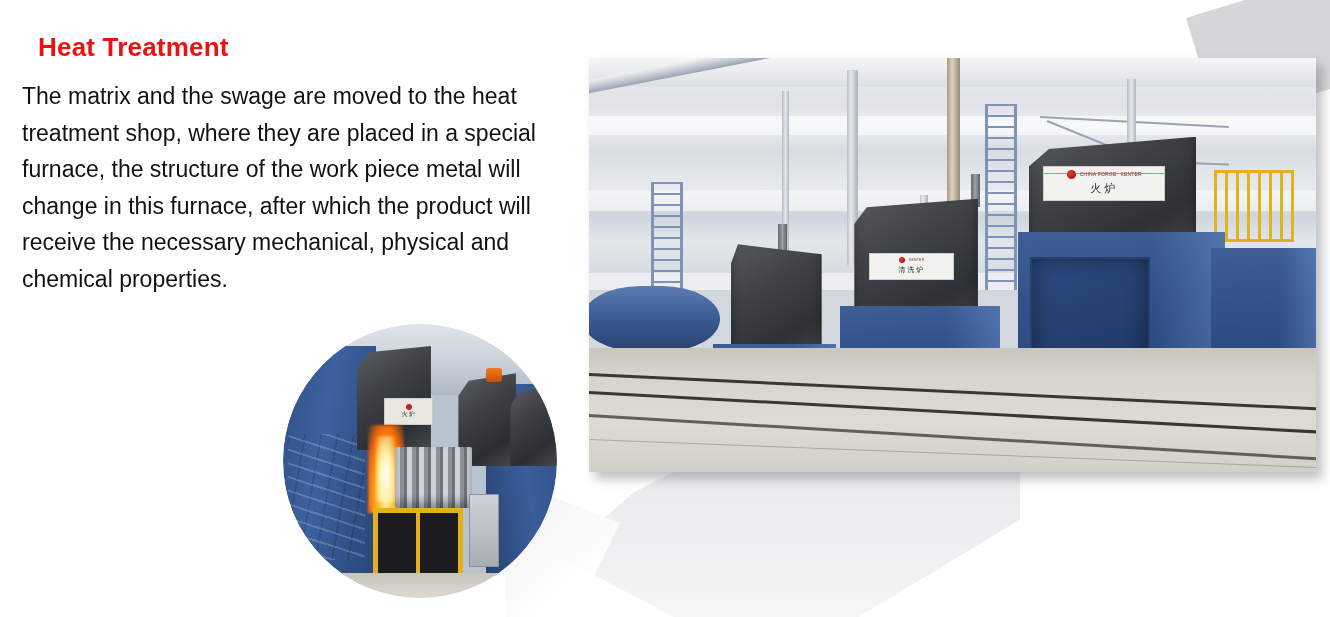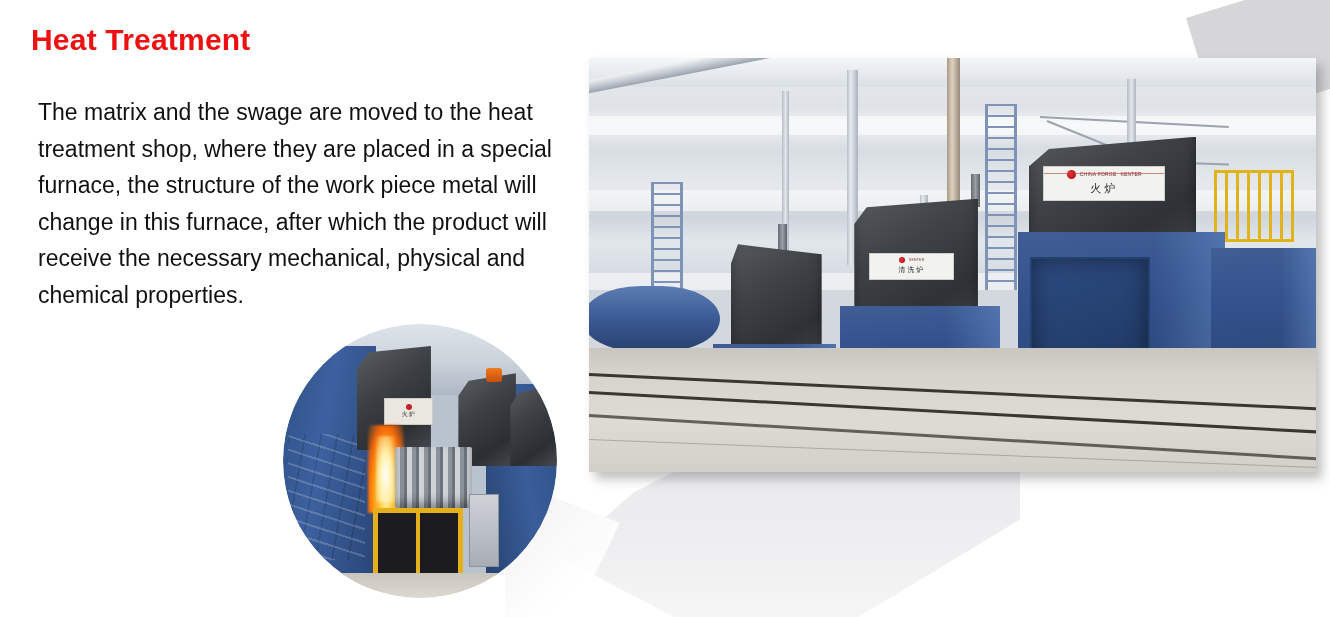--- a/index.html
+++ b/index.html
@@ -49,33 +49,33 @@
     background: linear-gradient(135deg, #eeeef0 0%, #ffffff 70%);
     clip-path: polygon(0% 0%, 100% 32%, 60% 100%, 0% 100%);
     opacity: 0.9;
   }
 
   
   #title {
     position: absolute;
     left: 22px;
     top: 13px;
-    margin: 9px;
-    font-size: 30px;
+    margin: 16px;
+    font-size: 26px;
     font-weight: bold;
     color: #ee1111;
     letter-spacing: 0.2px;
     line-height: 36px;
   }
   #body-text {
     position: absolute;
     left: 22px;
     top: 78px;
     width: 540px;
-    margin: 16px;
+    margin: 0;
     font-size: 23px;
     line-height: 36.5px;
     color: #111111;
   }
 
   
   #photo-main {
     position: absolute;
     left: 589px;
     top: 58px;

